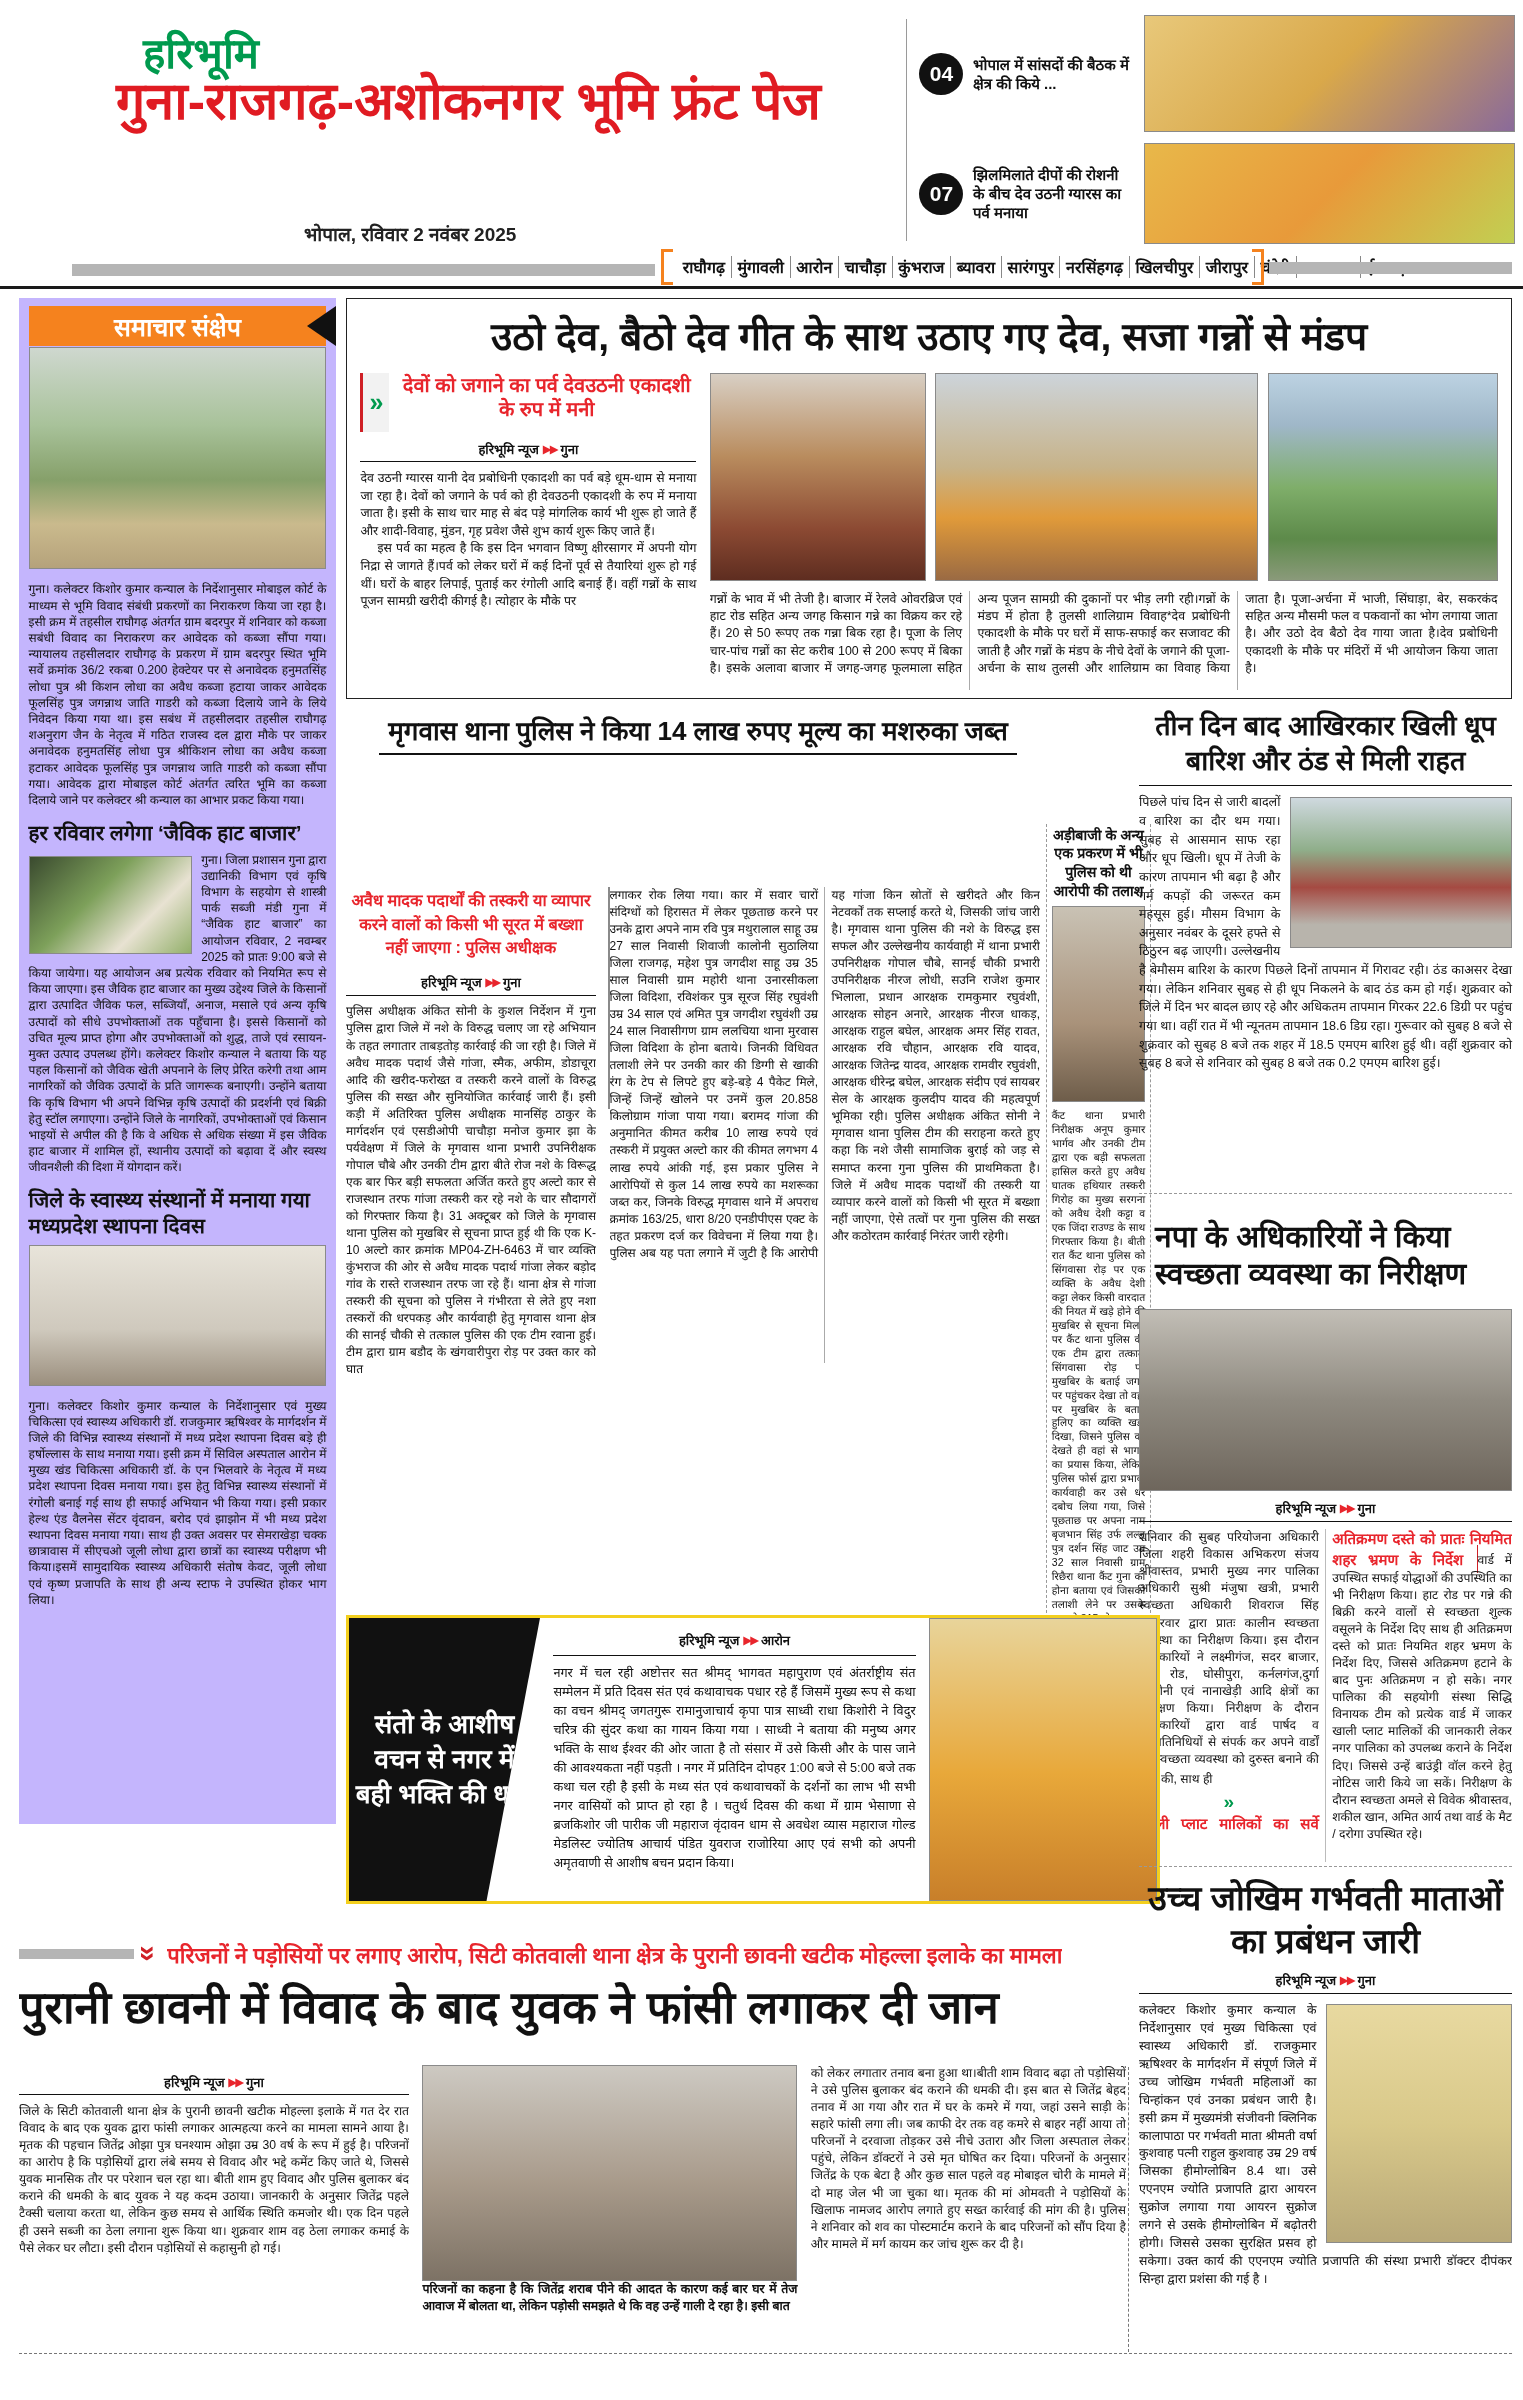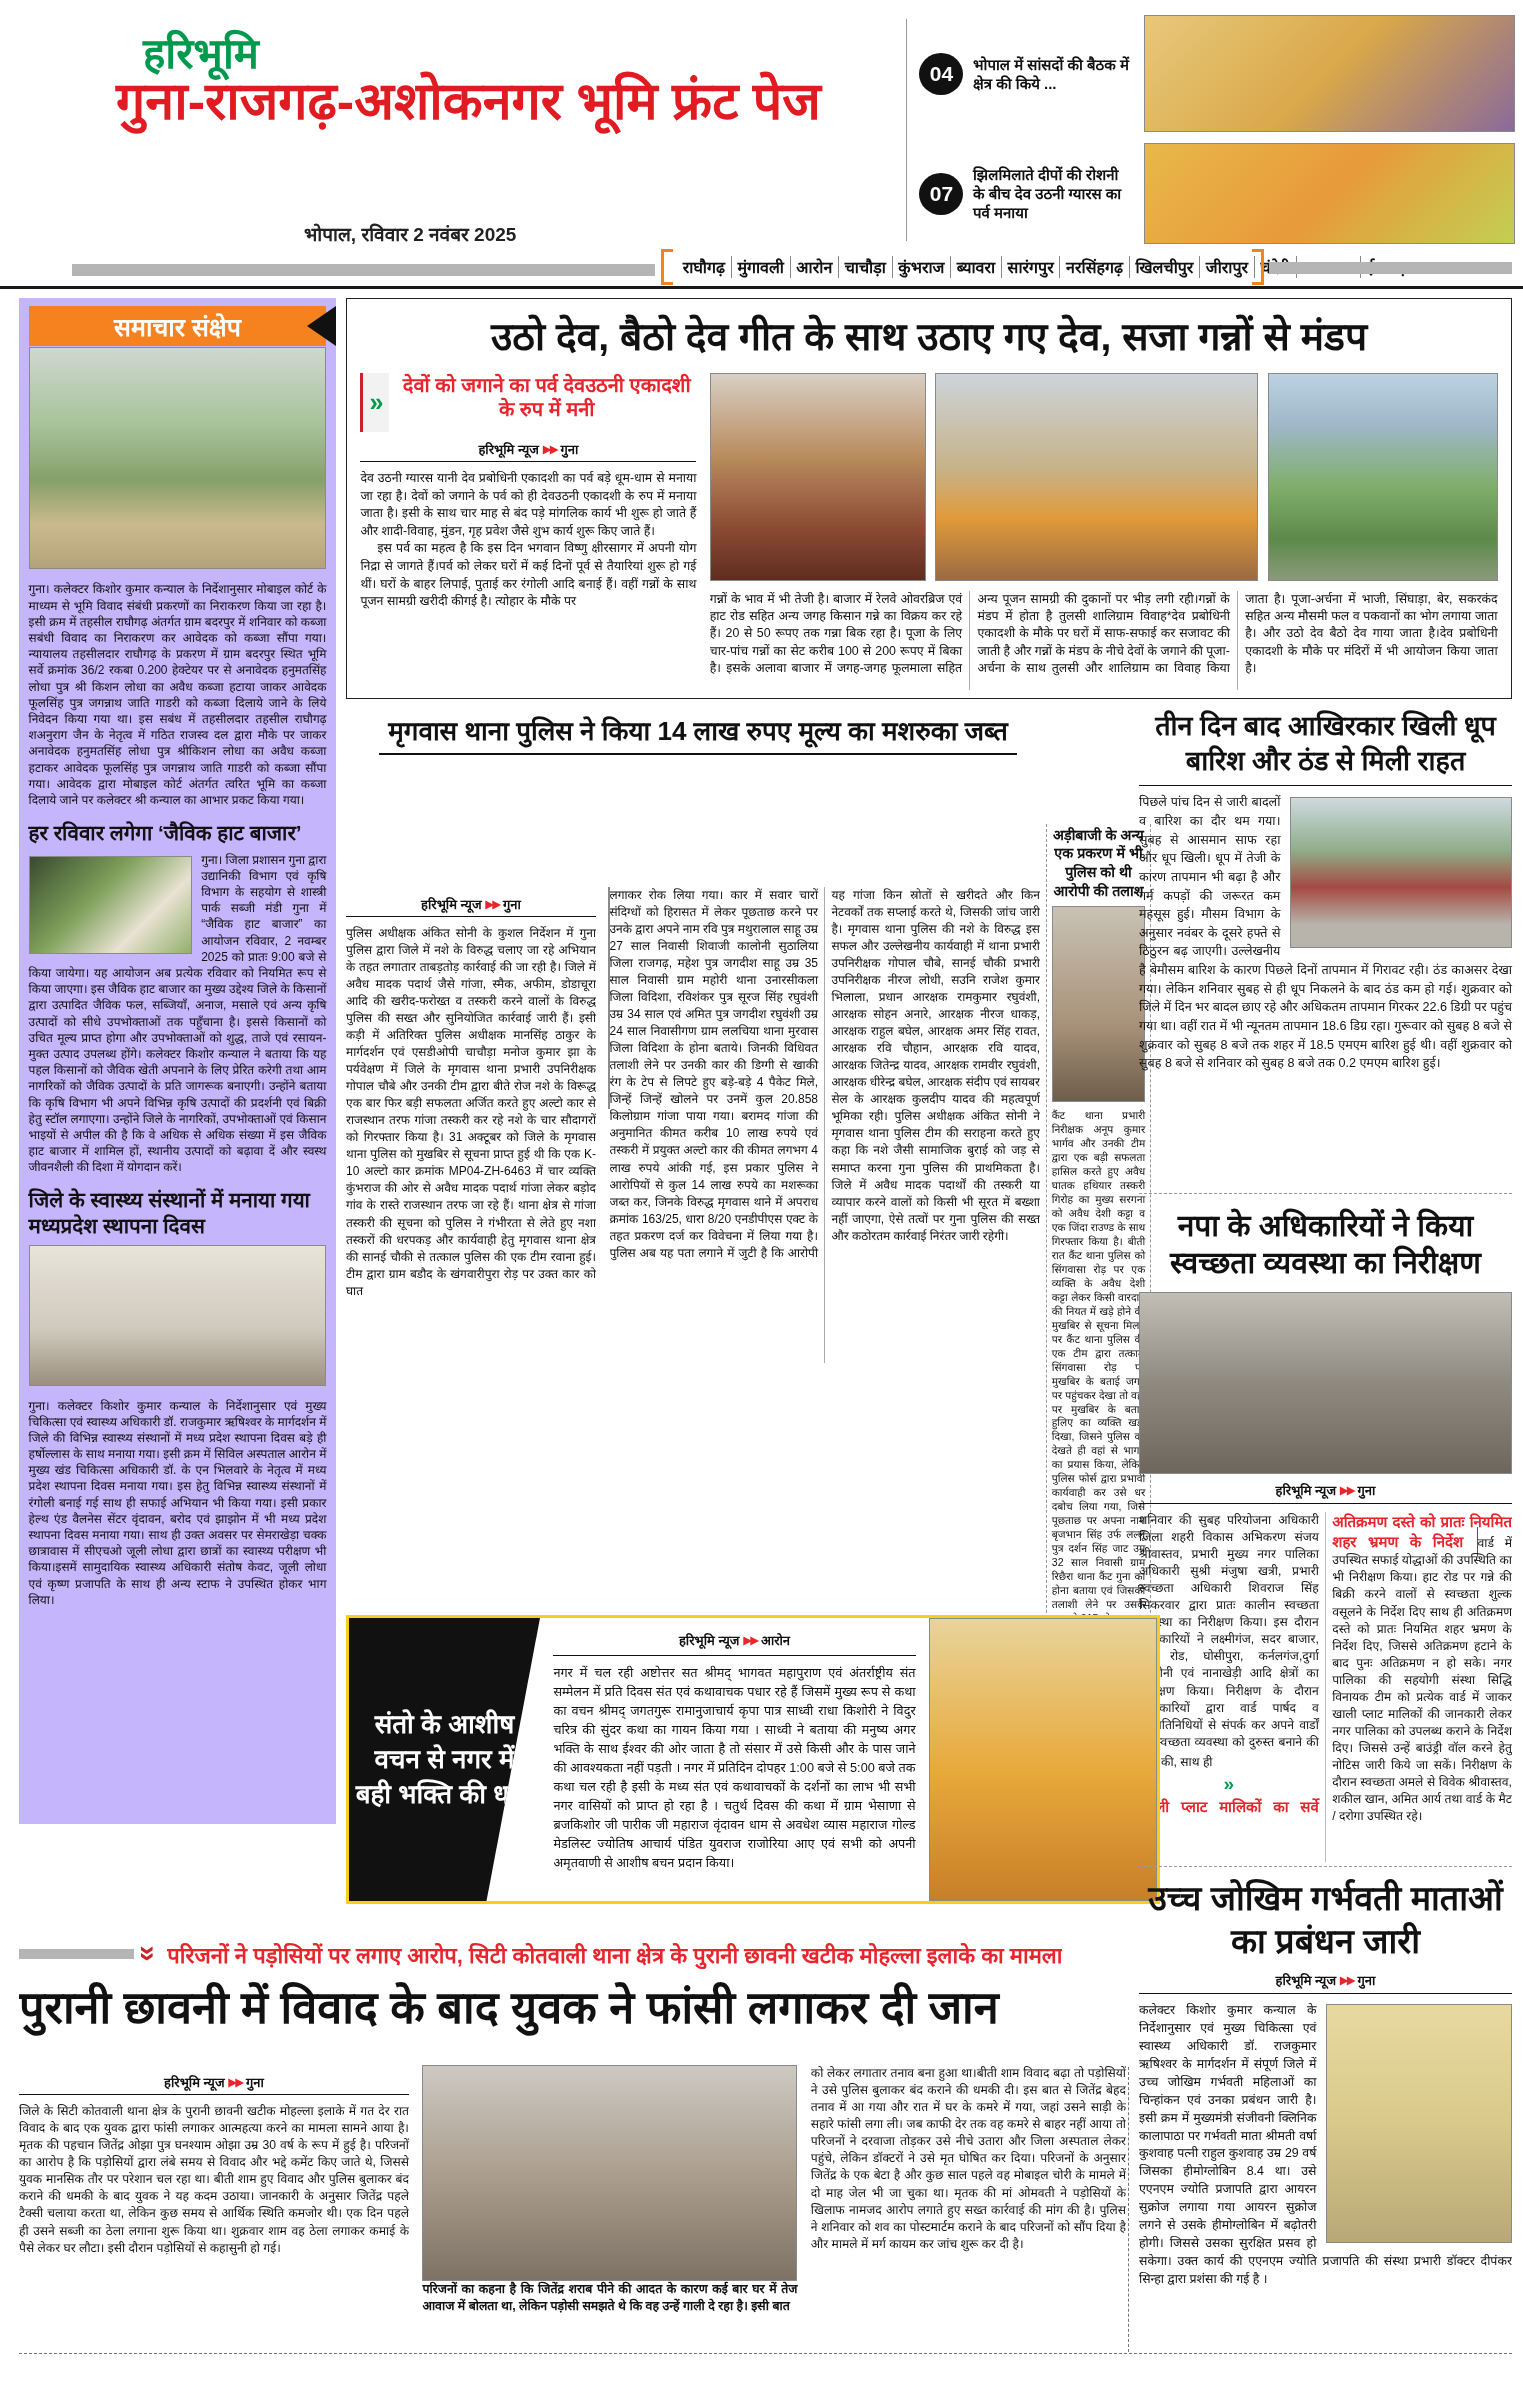--- a/index.html
+++ b/index.html
@@ -109,21 +109,21 @@
   .adi-body{font-size:10.5px;line-height:1.33;}
   .adi-dash{position:absolute;left:1046px;top:1636px;width:107px;border-top:1.9px dashed #999;}
 
   
   .weather{position:absolute;left:1139px;top:709px;width:373px;}
   .w-head{font-size:27px;font-weight:bold;text-align:center;line-height:1.3;margin:0 0 5.7px;}
   .w-body{font-size:12.6px;line-height:1.48;}
   .w-photo{float:right;width:222px;height:151px;margin:3.8px 0 5.7px 9.6px;}
   .napa{position:absolute;left:1139px;top:1193px;width:373px;height:669px;border-top:1.9px dashed #999;
         padding-top:7.6px;overflow:hidden;}
-  .n-head{font-size:30px;font-weight:bold;text-align:center;line-height:1.26;margin:5px;}
+  .n-head{font-size:30px;font-weight:bold;text-align:left;line-height:1.26;margin:16px;}
   .n-photo{width:100%;height:182px;margin:9.6px 0 5.7px;}
   .n-body{columns:2;column-gap:13.4px;column-rule:1px solid #bbb;font-size:12.2px;line-height:1.4;
           height:379px;overflow:hidden;}
   .pullquote{break-inside:avoid;text-align:center;color:#e8252c;font-size:15px;font-weight:bold;
              line-height:1.35;padding:5.7px 1.9px;border-right:1.9px solid #cf2026;margin:5.7px 0;}
   .pq-icon{color:#009a4e;font-size:19px;display:block;}
   .garbh{position:absolute;left:1139px;top:1866px;width:373px;height:489px;border-top:1.9px dashed #999;
          padding-top:9.6px;overflow:hidden;}
   .g-head{font-size:34px;font-weight:bold;text-align:center;line-height:1.28;margin:0;}
   .g-body{font-size:12.4px;line-height:1.45;margin-top:3.8px;}
@@ -246,20 +246,21 @@
         <div class="dev-bottom jt" data-name="dev-uthani-body">गन्नों के भाव में भी तेजी है। बाजार में रेलवे ओवरब्रिज एवं हाट रोड सहित अन्य जगह किसान गन्ने का विक्रय कर रहे हैं। 20 से 50 रूपए तक गन्ना बिक रहा है। पूजा के लिए चार-पांच गन्नों का सेट करीब 100 से 200 रूपए में बिका है। इसके अलावा बाजार में जगह-जगह फूलमाला सहित अन्य पूजन सामग्री की दुकानों पर भीड़ लगी रही।गन्नों के मंडप में होता है तुलसी शालिग्राम विवाह*देव प्रबोधिनी एकादशी के मौके पर घरों में साफ-सफाई कर सजावट की जाती है और गन्नों के मंडप के नीचे देवों के जगाने की पूजा-अर्चना के साथ तुलसी और शालिग्राम का विवाह किया जाता है। पूजा-अर्चना में भाजी, सिंघाड़ा, बेर, सकरकंद सहित अन्य मौसमी फल व पकवानों का भोग लगाया जाता है। और उठो देव बैठो देव गाया जाता है।देव प्रबोधिनी एकादशी के मौके पर मंदिरों में भी आयोजन किया जाता है।</div>
       </div>
     </div>
   </section>
 
   <div class="kicker" data-name="ganja-kicker">
     <span data-name="kicker-text">मृगवास थाना पुलिस ने किया 14 लाख रुपए मूल्य का मशरुका जब्त</span>
   </div>
   <div class="ganja-cols" data-name="ganja-article">
     <div class="gq-col" data-name="ganja-left-column">
+      <div class="gquote" data-name="sp-quote">अवैध मादक पदार्थों की तस्करी या व्यापार करने वालों को किसी भी सूरत में बख्शा नहीं जाएगा : पुलिस अधीक्षक</div>
       <div class="byline" data-name="byline">
         <span data-name="byline-news">हरिभूमि न्यूज</span>
         <span class="ff" data-name="fast-forward-icon">▶▶</span>
         <span data-name="byline-place">गुना</span>
       </div>
       <hr class="thinrule" data-name="byline-rule">
       <p class="gbody-l jt" style="margin:0" data-name="ganja-body-left">पुलिस अधीक्षक अंकित सोनी के कुशल निर्देशन में गुना पुलिस द्वारा जिले में नशे के विरुद्ध चलाए जा रहे अभियान के तहत लगातार ताबड़तोड़ कार्रवाई की जा रही है। जिले में अवैध मादक पदार्थ जैसे गांजा, स्मैक, अफीम, डोडाचूरा आदि की खरीद-फरोख्त व तस्करी करने वालों के विरुद्ध पुलिस की सख्त और सुनियोजित कार्रवाई जारी हैं। इसी कड़ी में अतिरिक्त पुलिस अधीक्षक मानसिंह ठाकुर के मार्गदर्शन एवं एसडीओपी चाचौड़ा मनोज कुमार झा के पर्यवेक्षण में जिले के मृगवास थाना प्रभारी उपनिरीक्षक गोपाल चौबे और उनकी टीम द्वारा बीते रोज नशे के विरूद्ध एक बार फिर बड़ी सफलता अर्जित करते हुए अल्टो कार से राजस्थान तरफ गांजा तस्करी कर रहे नशे के चार सौदागरों को गिरफ्तार किया है। 31 अक्टूबर को जिले के मृगवास थाना पुलिस को मुखबिर से सूचना प्राप्त हुई थी कि एक K-10 अल्टो कार क्रमांक MP04-ZH-6463 में चार व्यक्ति कुंभराज की ओर से अवैध मादक पदार्थ गांजा लेकर बड़ोद गांव के रास्ते राजस्थान तरफ जा रहे हैं। थाना क्षेत्र से गांजा तस्करी की सूचना को पुलिस ने गंभीरता से लेते हुए नशा तस्करों की धरपकड़ और कार्यवाही हेतु मृगवास थाना क्षेत्र की सानई चौकी से तत्काल पुलिस की एक टीम रवाना हुई। टीम द्वारा ग्राम बडौद के खंगवारीपुरा रोड़ पर उक्त कार को घात</p>
     </div>
     <div class="g-right" data-name="ganja-right">
       <div class="gphoto ph ph-police" data-name="police-seizure-photo"></div>

